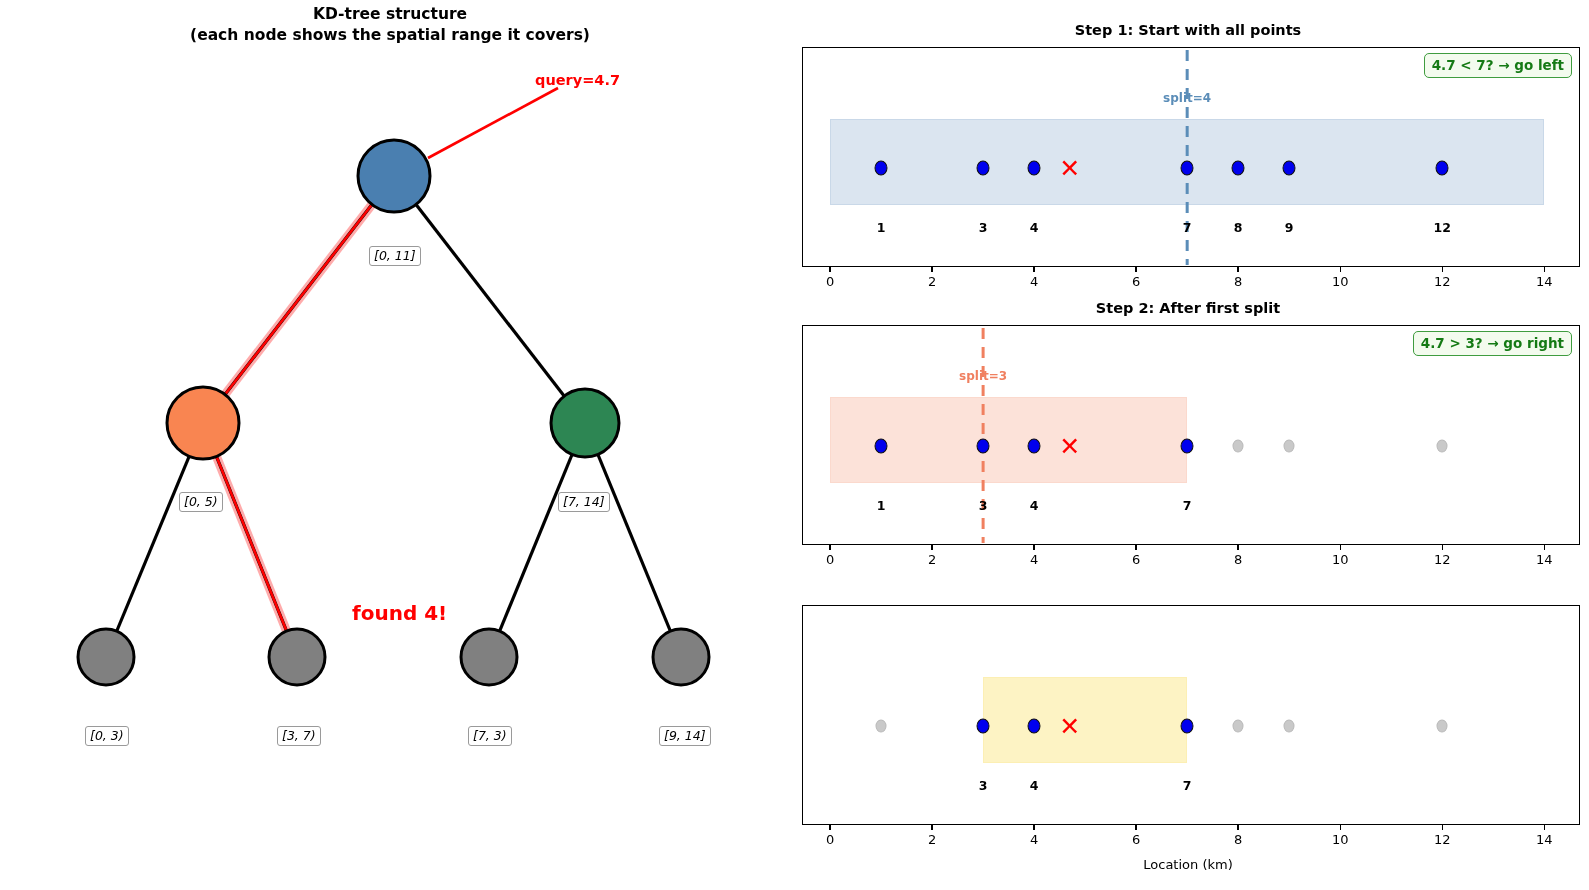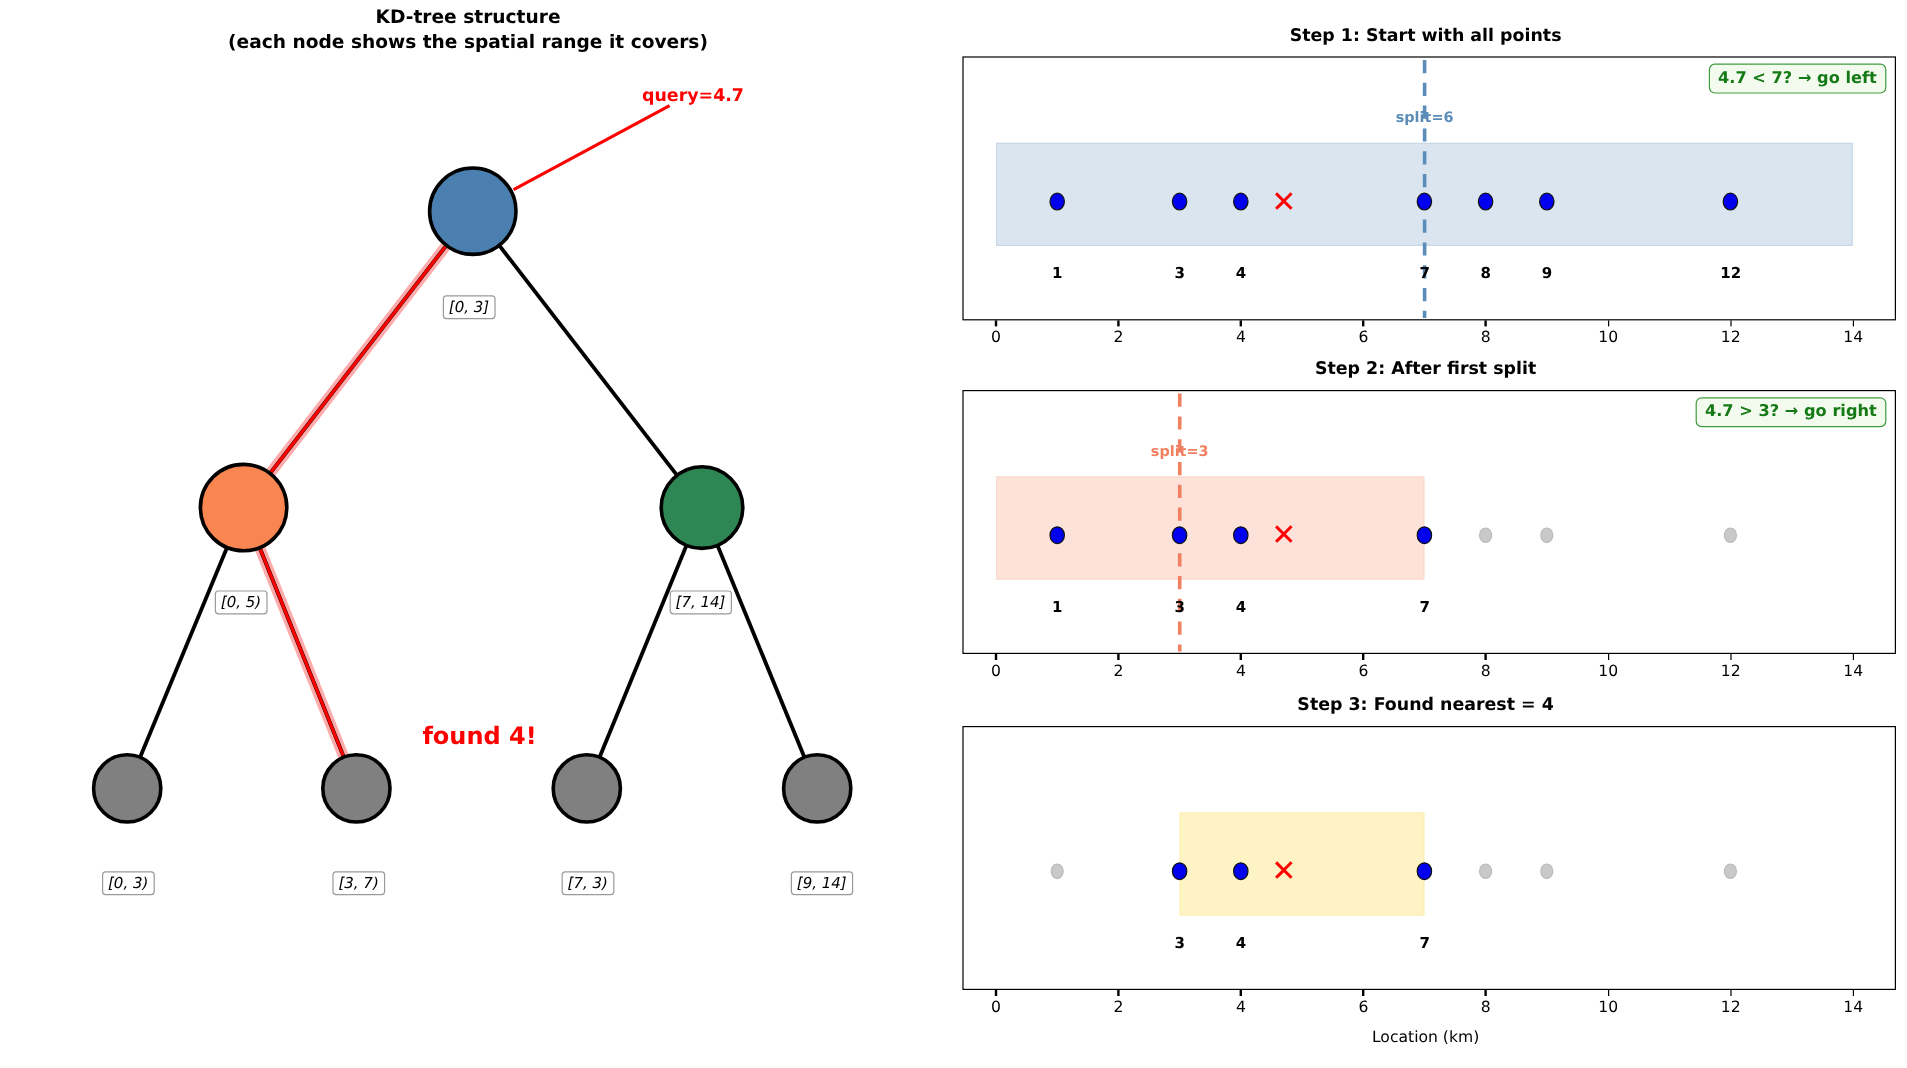--- a/index.html
+++ b/index.html
@@ -90,41 +90,41 @@
       <circle cx="394" cy="176" r="36" fill="#4a7fb0"></circle>
       <circle cx="203" cy="423" r="36" fill="#f98551"></circle>
       <circle cx="585" cy="423" r="34" fill="#2d8653"></circle>
       <circle cx="106" cy="657" r="28" fill="#808080"></circle>
       <circle cx="297" cy="657" r="28" fill="#808080"></circle>
       <circle cx="489" cy="657" r="28" fill="#808080"></circle>
       <circle cx="681" cy="657" r="28" fill="#808080"></circle>
     </g>
   </svg>
 
-  <div class="node-label" style="left:369px;top:246px;">[0, 3]</div>
+  <div class="node-label" style="left:369px;top:246px;">[0, 11]</div>
   <div class="node-label" style="left:179px;top:492px;">[0, 5)</div>
   <div class="node-label" style="left:558px;top:492px;">[7, 14]</div>
   <div class="node-label" style="left:85px;top:726px;">[0, 3)</div>
   <div class="node-label" style="left:277px;top:726px;">[3, 7)</div>
   <div class="node-label" style="left:468px;top:726px;">[7, 3)</div>
   <div class="node-label" style="left:659px;top:726px;">[9, 14]</div>
 
   <div class="tree-text" id="query-label">query=4.7</div>
   <div class="tree-text" id="found-label">found 4!</div>
 </div>
 
 <div class="panel" id="steps-panel">
   <div class="step" id="step-0" style="left: 788px; top: 22px; width: 800px; height: 275px;">
       <div class="step-title">Step 1: Start with all points</div>
       <div class="axes-box" style="left: 14px; top: 25px; width: 778px; height: 220px;"></div>
       <div class="band blue" style="left: 42.059px; top: 97px; width: 714.23px; height: 86px;"></div>
       <svg class="step-svg" width="800" height="275">
         <line x1="399.1737704918033" x2="399.1737704918033" y1="28" y2="243" stroke="#5b8db8" stroke-width="3" stroke-dasharray="11,8"></line>
       </svg>
-      <div class="splitlabel" style="left: 399.174px; top: 69px; color: rgb(91, 141, 184);">split=6</div>
+      <div class="splitlabel" style="left: 399.174px; top: 69px; color: rgb(91, 141, 184);">split=4</div>
       <div class="pt active" style="left: 93.0754px; top: 146px;"></div>
       <div class="pt active" style="left: 195.108px; top: 146px;"></div>
       <div class="pt active" style="left: 246.125px; top: 146px;"></div>
       <div class="pt active" style="left: 399.174px; top: 146px;"></div>
       <div class="pt active" style="left: 450.19px; top: 146px;"></div>
       <div class="pt active" style="left: 501.207px; top: 146px;"></div>
       <div class="pt active" style="left: 654.256px; top: 146px;"></div>
       <div class="xmark" style="left: 281.836px; top: 146px;">✕</div>
       <div class="ptlabel" style="left: 93.0754px; top: 198px;">1</div>
       <div class="ptlabel" style="left: 195.108px; top: 198px;">3</div>
@@ -183,21 +183,20 @@
       <div class="tick" style="left: 450.19px; top: 252px;">8</div>
       <div style="position: absolute; left: 449.49px; top: 245px; width: 1.4px; height: 5px; background: rgb(0, 0, 0);"></div>
       <div class="tick" style="left: 552.223px; top: 252px;">10</div>
       <div style="position: absolute; left: 551.523px; top: 245px; width: 1.4px; height: 5px; background: rgb(0, 0, 0);"></div>
       <div class="tick" style="left: 654.256px; top: 252px;">12</div>
       <div style="position: absolute; left: 653.556px; top: 245px; width: 1.4px; height: 5px; background: rgb(0, 0, 0);"></div>
       <div class="tick" style="left: 756.289px; top: 252px;">14</div>
       <div style="position: absolute; left: 755.589px; top: 245px; width: 1.4px; height: 5px; background: rgb(0, 0, 0);"></div>
     </div>
   <div class="step" id="step-2" style="left: 788px; top: 580px; width: 800px; height: 300px;">
-      <div class="step-title">Step 3: Found nearest = 4</div>
       <div class="axes-box" style="left: 14px; top: 25px; width: 778px; height: 220px;"></div>
       <div class="band yellow" style="left: 195.108px; top: 97px; width: 204.066px; height: 86px;"></div>
       <div class="pt faded" style="left: 93.0754px; top: 146px; width: 11px; height: 13px;"></div>
       <div class="pt active" style="left: 195.108px; top: 146px;"></div>
       <div class="pt active" style="left: 246.125px; top: 146px;"></div>
       <div class="pt active" style="left: 399.174px; top: 146px;"></div>
       <div class="pt faded" style="left: 450.19px; top: 146px; width: 11px; height: 13px;"></div>
       <div class="pt faded" style="left: 501.207px; top: 146px; width: 11px; height: 13px;"></div>
       <div class="pt faded" style="left: 654.256px; top: 146px; width: 11px; height: 13px;"></div>
       <div class="xmark" style="left: 281.836px; top: 146px;">✕</div>

